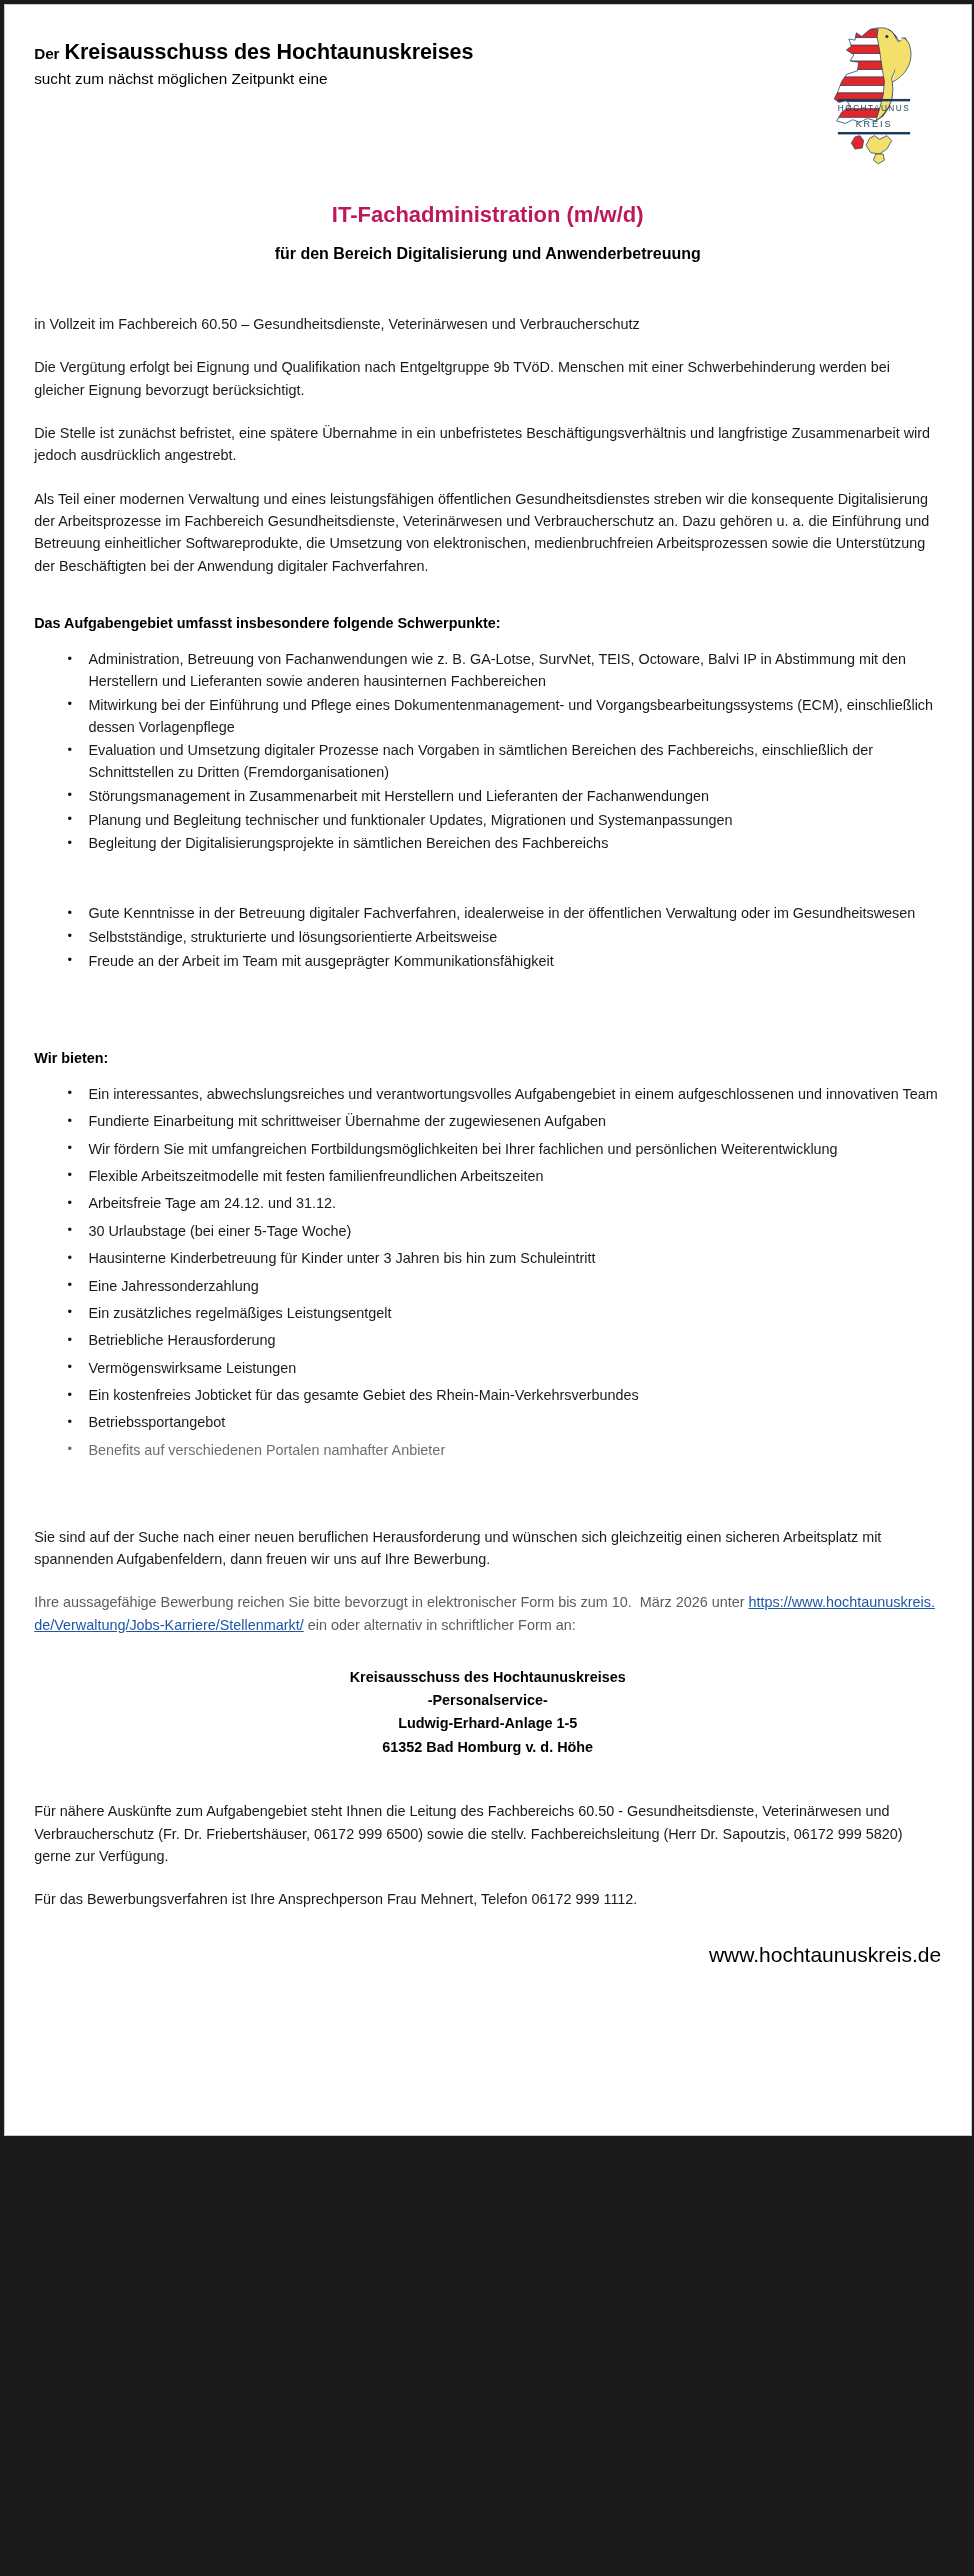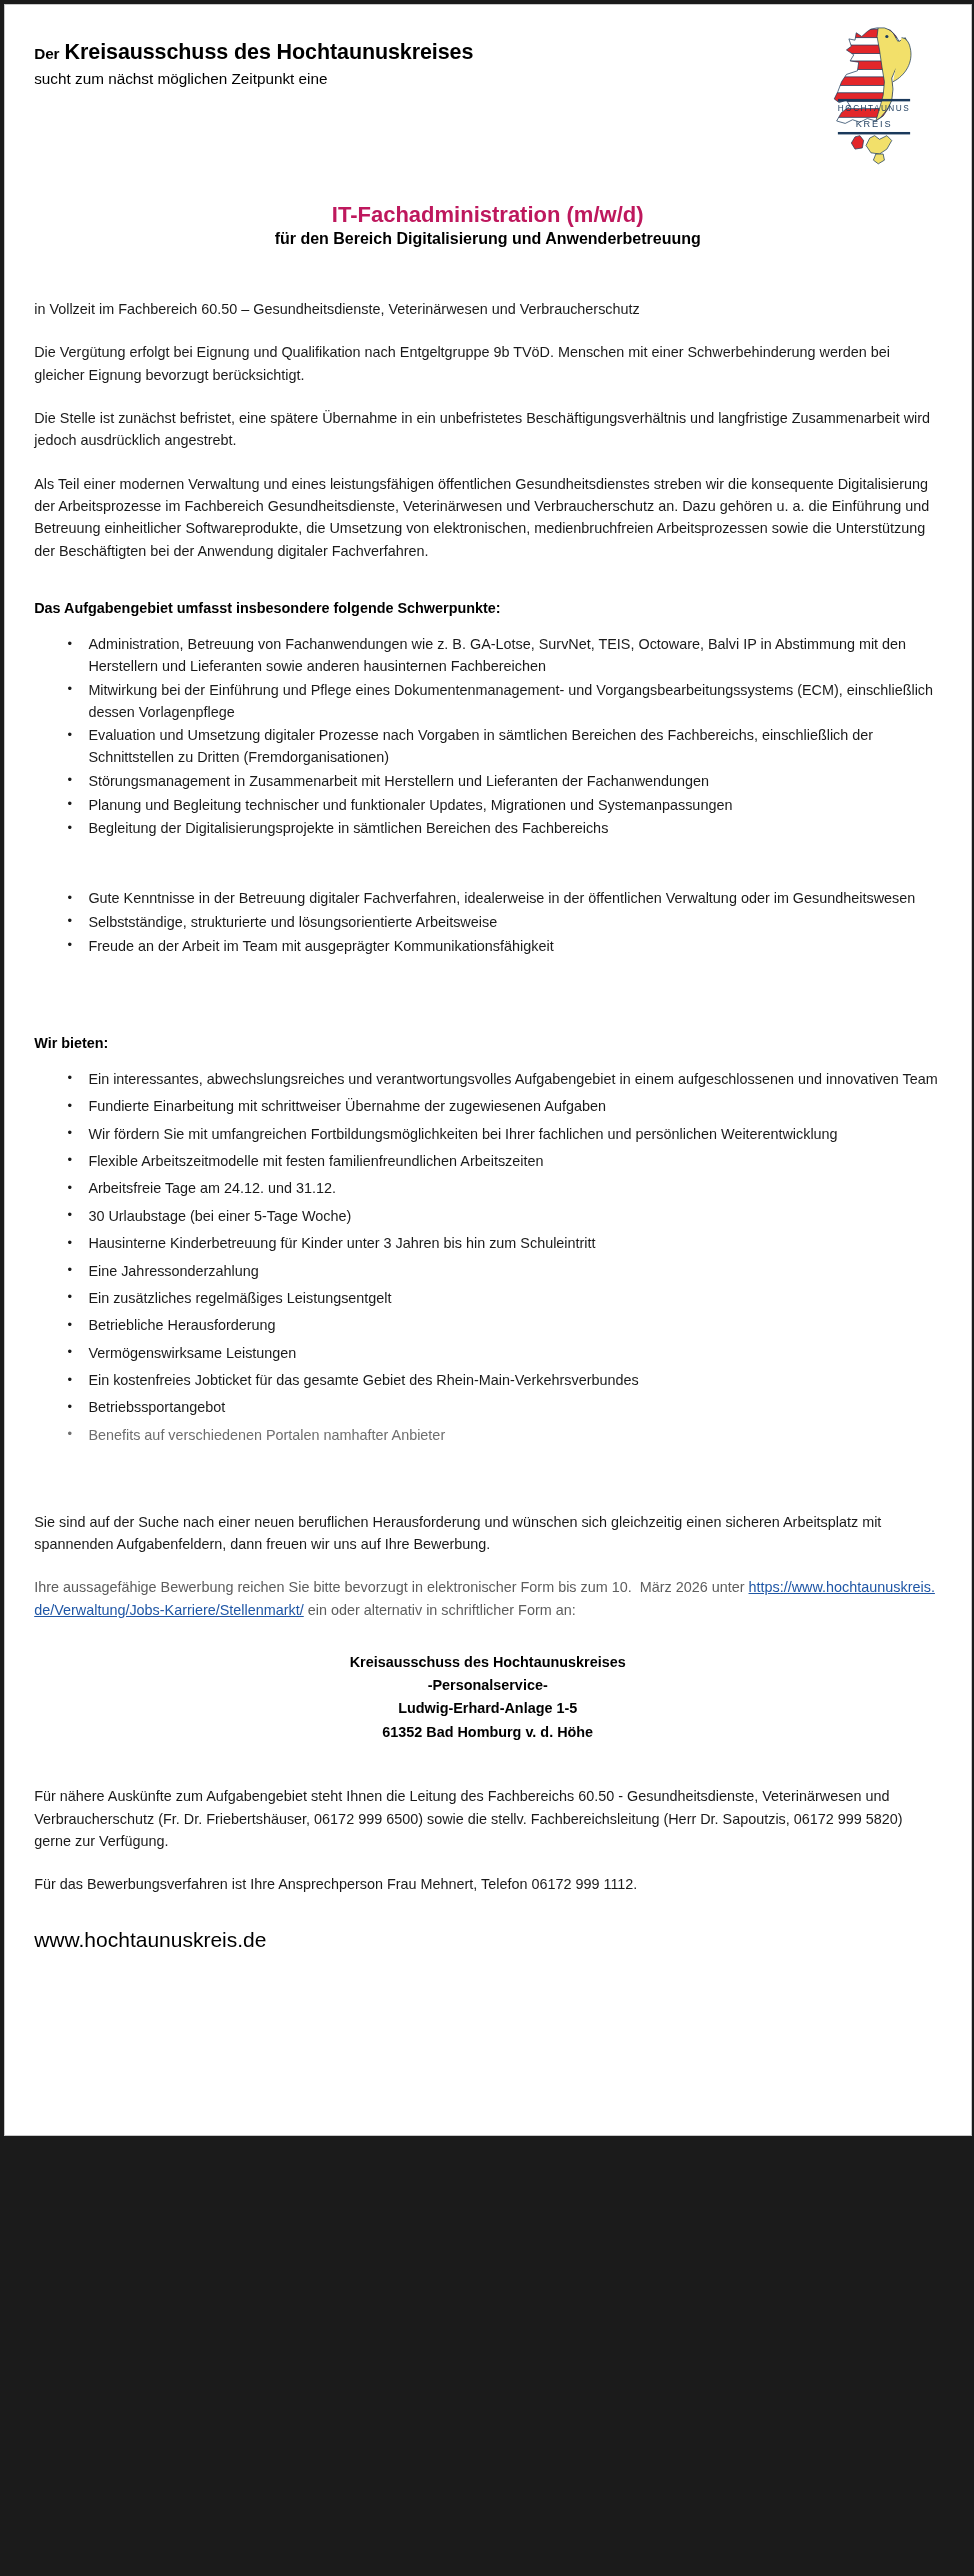--- a/index.html
+++ b/index.html
@@ -76,21 +76,21 @@
   .job-title {
     font-size: 22px;
     font-weight: 700;
     line-height: 1.25;
     color: #be185d;
   }
   .job-subtitle {
     font-size: 16px;
     font-weight: 700;
     line-height: 1.3;
-    margin-top: 1px;
+    margin-top: 16px;
     color: #000;
   }
 
   
   .body {
     margin-top: 48px;
     color: #000;
   }
   p.para {
     font-size: 14.4px;
@@ -144,21 +144,21 @@
     text-align: center;
     font-weight: 700;
     font-size: 14.4px;
     line-height: 1.62;
     margin: 29.5px 0 28px 0;
     color: #000;
   }
   .address div { white-space: nowrap; }
 
   .footer-url {
-    text-align: left;
+    text-align: right;
     font-size: 21px;
     margin-top: 32px;
     color: #000;
   }
   .spacer-sm { height: 13.5px; }
   .spacer-md { height: 27px; }
   .spacer-lg { height: 43px; }
 </style>
 </head>
 <body>

